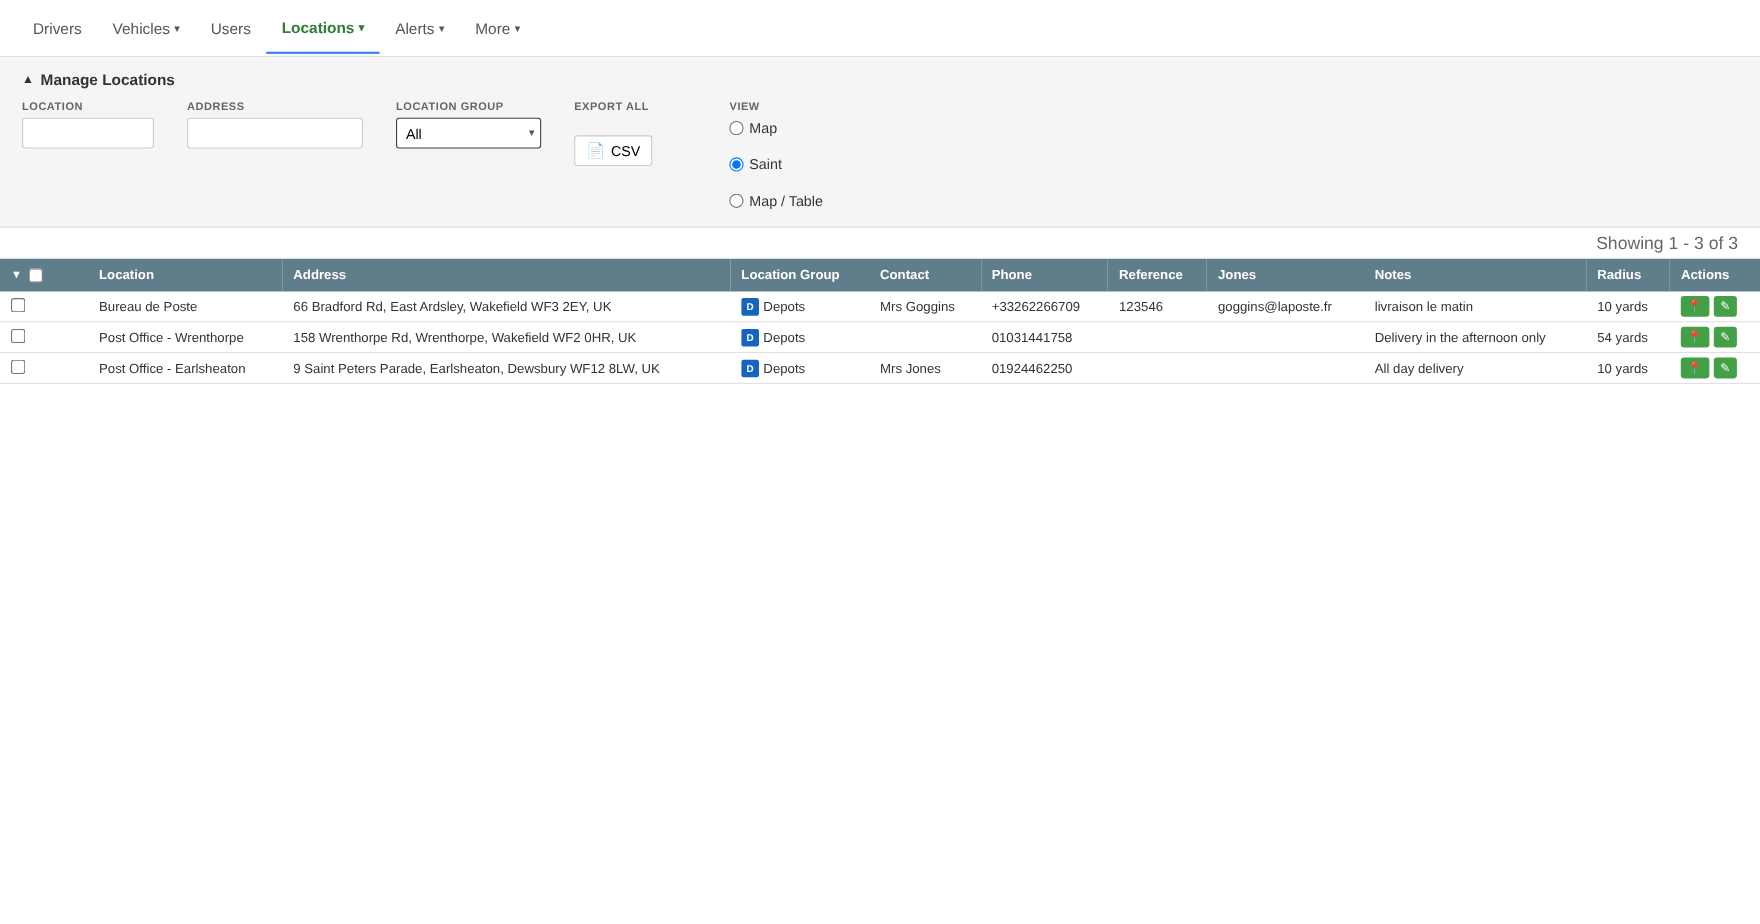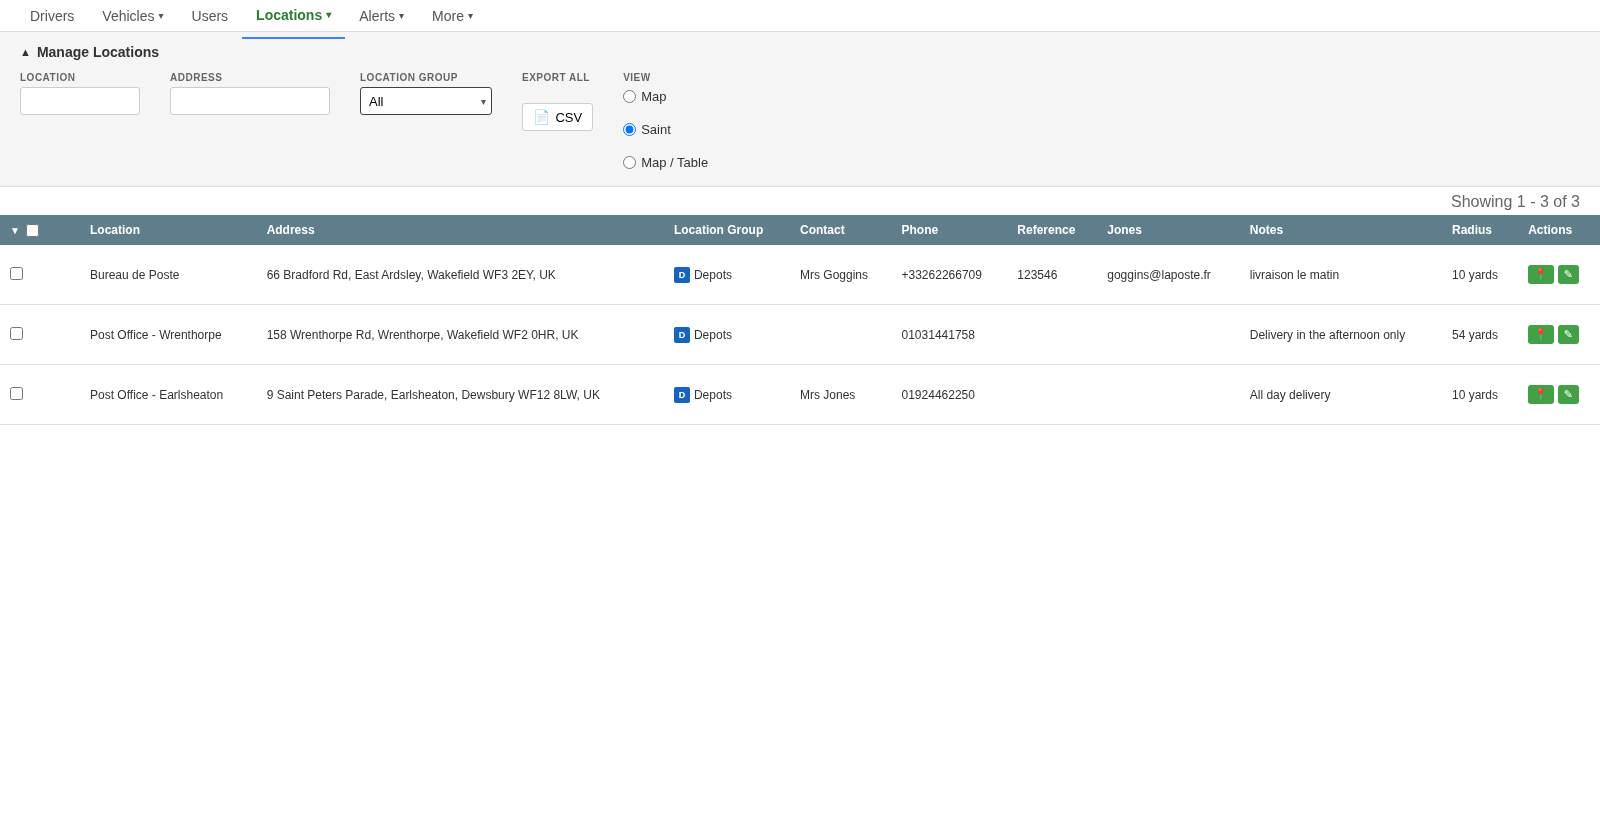--- a/index.html
+++ b/index.html
@@ -1,51 +1,51 @@
 <!DOCTYPE html>
 <html><head>
   <meta charset="utf-8">
   <style>
     * { box-sizing: border-box; margin: 0; padding: 0; }
     body { font-family: Arial, sans-serif; font-size: 13px; color: #333; background: #fff; }
 
     
-    nav { display: flex; align-items: center; border-bottom: 1px solid #ddd; padding: 0 16px; height: 32px; }
+    nav { display: flex; align-items: center; border-bottom: 1px solid #ddd; padding: 0 16px; height: 52px; }
     .nav-item { padding: 14px 14px; cursor: pointer; color: #555; font-size: 14px; text-decoration: none; display: flex; align-items: center; gap: 4px; }
     .nav-item.active { color: #2e7d32; border-bottom: 2px solid #3b82f6; font-weight: 600; }
     .nav-item .chevron { font-size: 10px; }
 
     
     .manage-panel { background: #f5f5f5; padding: 12px 20px 16px; border-bottom: 1px solid #ddd; }
     .manage-title { font-size: 14px; font-weight: 600; margin-bottom: 12px; display: flex; align-items: center; gap: 6px; cursor: pointer; }
     .manage-title .arrow { font-size: 11px; }
     .filters-row { display: flex; align-items: flex-start; gap: 30px; flex-wrap: wrap; }
     .filter-group { display: flex; flex-direction: column; gap: 4px; }
     .filter-label { font-size: 10px; font-weight: 700; color: #666; text-transform: uppercase; letter-spacing: 0.5px; }
     .filter-input { border: 1px solid #ccc; border-radius: 3px; padding: 4px 8px; font-size: 13px; height: 28px; background: #fff; width: 120px; }
     .filter-select-wrap { position: relative; display: inline-block; }
     .filter-select { border: 1px solid #404040; border-radius: 3px; padding: 4px 28px 4px 8px; font-size: 13px; height: 28px; background: #fff; appearance: none; width: 132px; }
     .select-arrow { position: absolute; right: 6px; top: 50%; transform: translateY(-50%); font-size: 10px; color: #555; pointer-events: none; }
     .export-btn { display: flex; align-items: center; gap: 5px; background: #fff; border: 1px solid #ccc; border-radius: 3px; padding: 4px 10px; cursor: pointer; font-size: 13px; height: 28px; margin-top: 16px; }
     .export-icon { color: #388e3c; font-size: 14px; }
-    .view-group { display: flex; flex-direction: column; gap: 4px; }
+    .view-group { display: flex; flex-direction: column; gap: 4px; margin-left: 40px; }
     .view-options { display: flex; flex-direction: column; gap: 18px; margin-top: 2px; }
     .radio-label { display: flex; align-items: center; gap: 5px; cursor: pointer; font-size: 13px; }
     .radio-label input[type=radio] { cursor: pointer; }
 
     
     .status-bar { text-align: right; padding: 6px 20px 4px; font-size: 16px; color: #666; }
 
     
     .table-wrap { overflow-x: auto; }
     table { width: 100%; border-collapse: collapse; font-size: 12px; }
     thead tr { background: #607d8b; color: #fff; }
     thead th { padding: 8px 10px; text-align: left; font-weight: 600; font-size: 12px; white-space: nowrap; }
     tbody tr { border-bottom: 1px solid #e0e0e0; }
-    tbody td { padding: 20px 10px; vertical-align: middle; }
+    tbody td { padding: 4px 10px; vertical-align: middle; }
     .checkbox-cell { width: 30px; }
     .cb { cursor: pointer; }
     .location-group-badge { display: inline-flex; align-items: center; gap: 4px; }
     .location-group-badge .depot-icon { width: 16px; height: 16px; background: #1565c0; border-radius: 2px; display: inline-flex; align-items: center; justify-content: center; color: #fff; font-size: 9px; font-weight: bold; }
     .action-btn { display: inline-flex; align-items: center; justify-content: center; background: #43a047; color: #fff; border: none; border-radius: 3px; cursor: pointer; padding: 3px 6px; font-size: 11px; gap: 2px; }
     .actions-cell { display: flex; align-items: center; gap: 4px; }
 
     
     .header-left { width: 60px; display: flex; align-items: center; gap: 6px; }
     .sort-down { font-size: 10px; cursor: pointer; color: #fff; }

